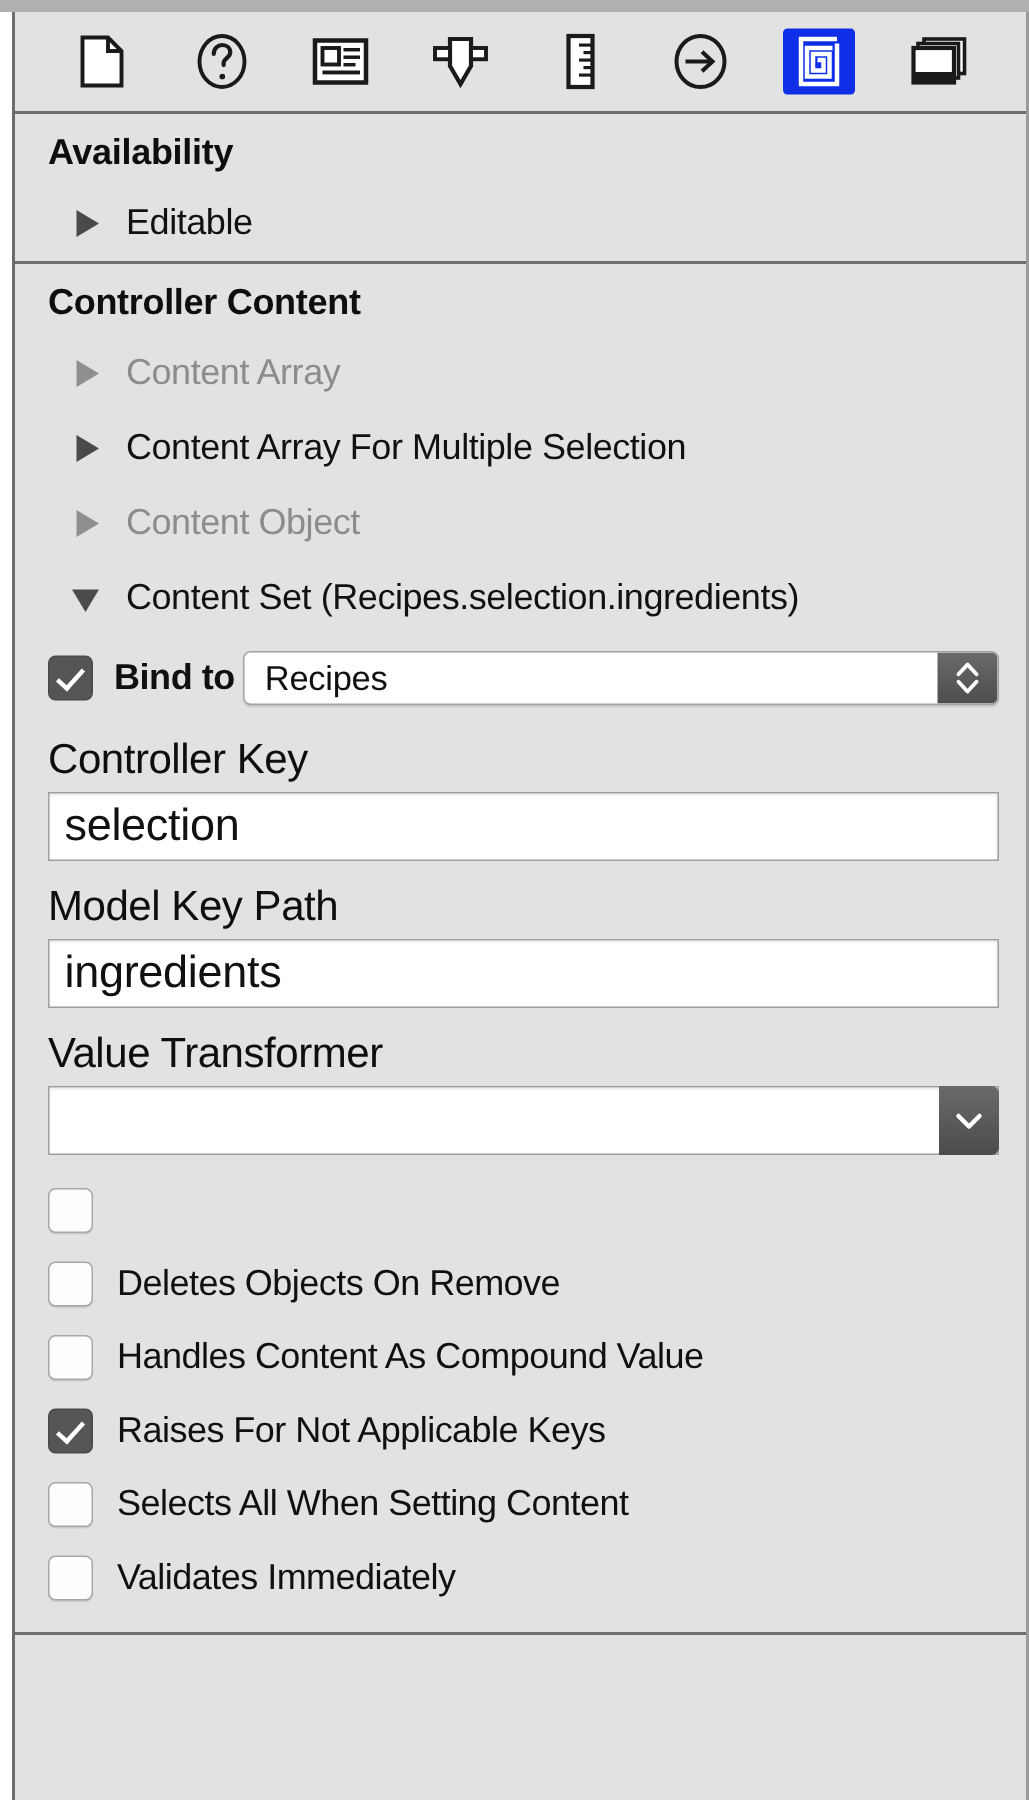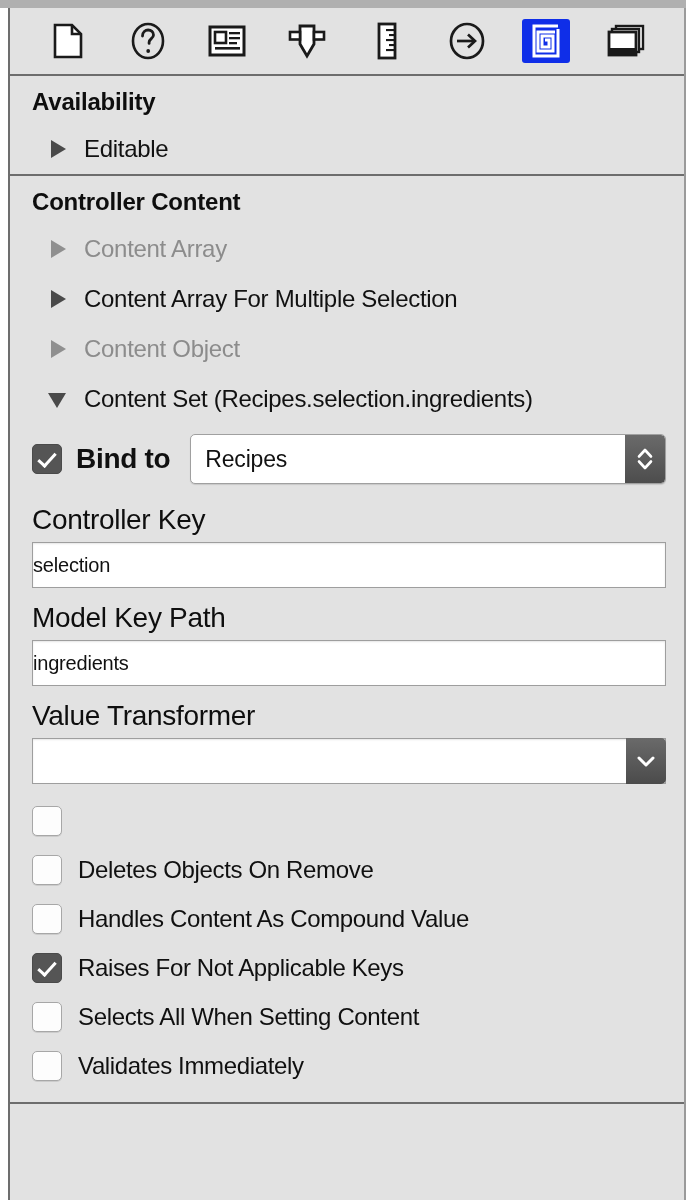--- a/index.html
+++ b/index.html
@@ -166,29 +166,29 @@
   .chk.on::after {
     content: "";
     position: absolute;
     left: 9px; top: 4px;
     width: 7px; height: 15px;
     border: solid #ffffff;
     border-width: 0 3.2px 3.2px 0;
     transform: rotate(42deg);
   }
   .bind-label {
-    font-size: 28px;
+    font-size: 24px;
     font-weight: bold;
     color: #101010;
-    margin: 0 20px 0 14px;
+    margin: 0 5px 0 14px;
     letter-spacing: -0.3px;
   }
   .popup {
     flex: 1;
-    height: 50px;
+    height: 36px;
     position: relative;
     background: #ffffff;
     border: 1.5px solid #a0a0a0;
     border-radius: 5px;
     box-shadow: 0 1px 1px rgba(0,0,0,0.12);
     display: flex;
     align-items: center;
     box-sizing: border-box;
     cursor: default;
     overflow: hidden;
@@ -225,23 +225,23 @@
     height: 46px;
     background: #ffffff;
     border: 1.5px solid #9e9e9e;
     box-sizing: border-box;
     display: flex;
     align-items: center;
     box-shadow: inset 0 1px 2px rgba(0,0,0,0.10);
     cursor: text;
   }
   .text-field .fval {
-    font-size: 20px;
+    font-size: 30px;
     color: #111111;
-    padding-left: 0;
+    padding-left: 10px;
     letter-spacing: -0.2px;
   }
   .combo {
     height: 46px;
     background: #ffffff;
     border: 1.5px solid #9e9e9e;
     box-sizing: border-box;
     position: relative;
     display: flex;
     align-items: center;

